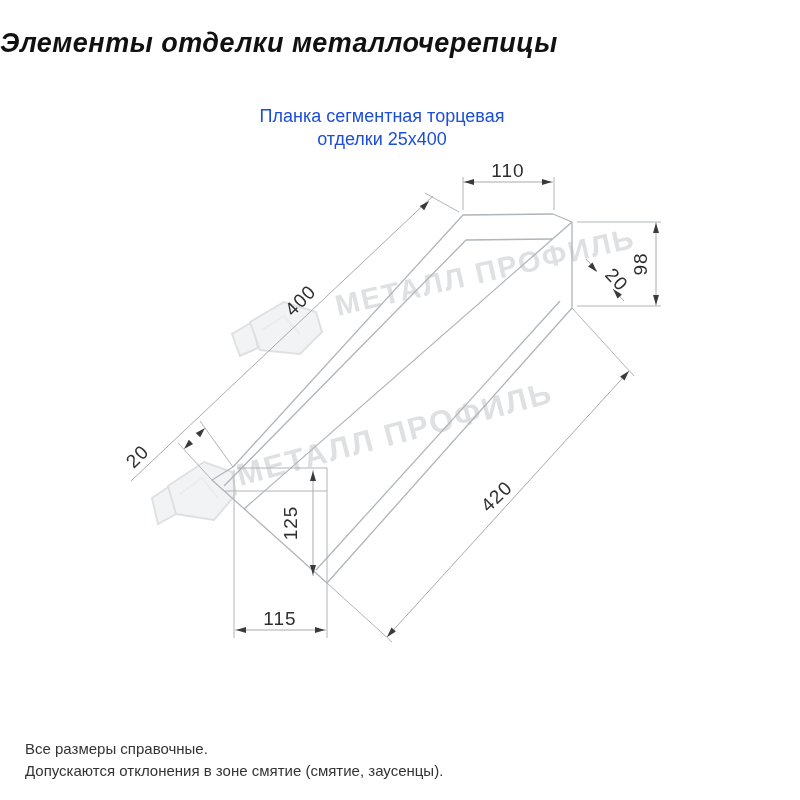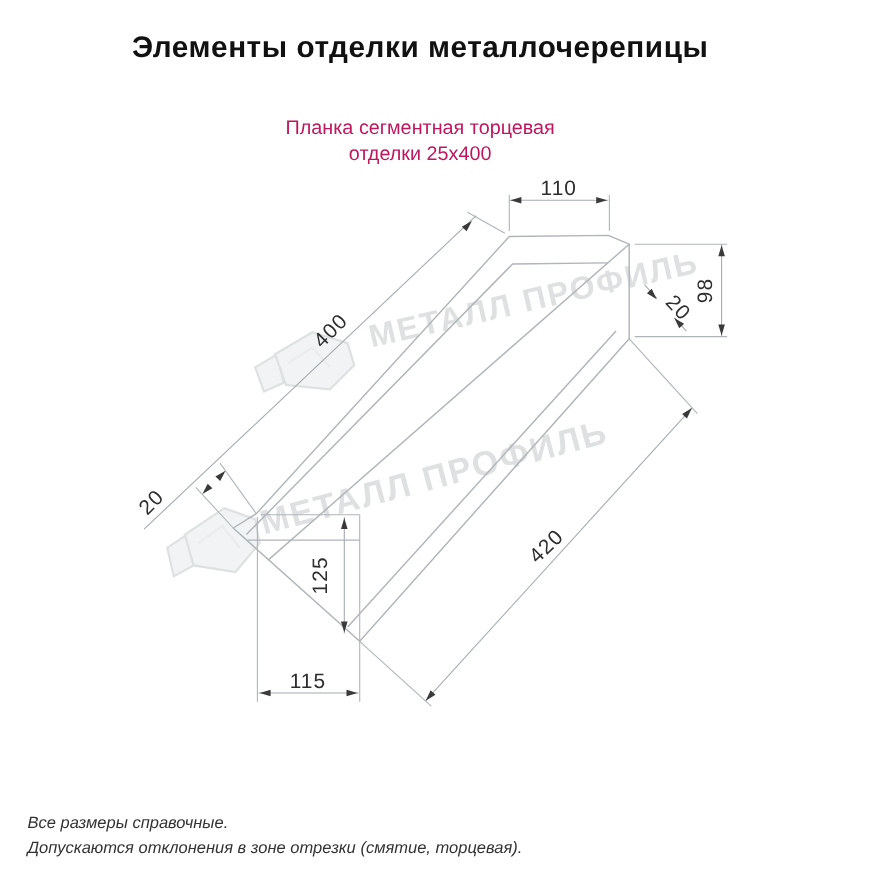--- a/index.html
+++ b/index.html
@@ -1,23 +1,23 @@
 <!DOCTYPE html>
 <html><head>
 <meta charset="utf-8">
 <style>
   html,body{margin:0;padding:0;background:#ffffff;}
   body{width:800px;height:800px;position:relative;overflow:hidden;
        font-family:"Liberation Sans",sans-serif;}
-  .title{position:absolute;top:28px;left:0;width:644px;text-align:right;
-         font-size:27px;font-weight:bold;color:#111;letter-spacing:.5px;}
+  .title{position:absolute;top:28px;left:0;width:644px;text-align:left;
+         font-size:27px;font-weight:bold;color:#111;letter-spacing:.5px;font-style:italic;}
   .subtitle{position:absolute;top:105px;left:0;width:764px;text-align:center;
-            font-size:18px;color:#be185d;line-height:23px;}
+            font-size:18px;color:#1d4ed8;line-height:23px;}
   .footer{position:absolute;top:738px;left:25px;font-size:15px;color:#333;
-          line-height:22px;font-style:italic;}
+          line-height:22px;}
   svg{position:absolute;left:0;top:0;}
   svg text{font-family:"Liberation Sans",sans-serif;}
   .dim-label{font-size:19px;fill:#2e2e2e;letter-spacing:1px;}
   .wm-text{font-weight:bold;fill:#c9ccce;opacity:.6;letter-spacing:2px;}
 </style>
 </head>
 <body>
 
 <div class="title">Элементы отделки металлочерепицы</div>
 
@@ -105,14 +105,14 @@
     <text class="dim-label" x="305" y="305" transform="rotate(-45 305 305)">400</text>
     <text class="dim-label" x="142" y="461" transform="rotate(-45 142 461)">20</text>
     <text class="dim-label" x="297" y="523" transform="rotate(-90 297 523)">125</text>
     <text class="dim-label" x="280" y="625">115</text>
     <text class="dim-label" x="501" y="501" transform="rotate(-44 501 501)">420</text>
   </g>
 </svg>
 
 <div class="footer">
   <div>Все размеры справочные.</div>
-  <div>Допускаются отклонения в зоне отрезки (смятие, торцевая).</div>
+  <div>Допускаются отклонения в зоне смятие (смятие, заусенцы).</div>
 </div>
 
 </body></html>

